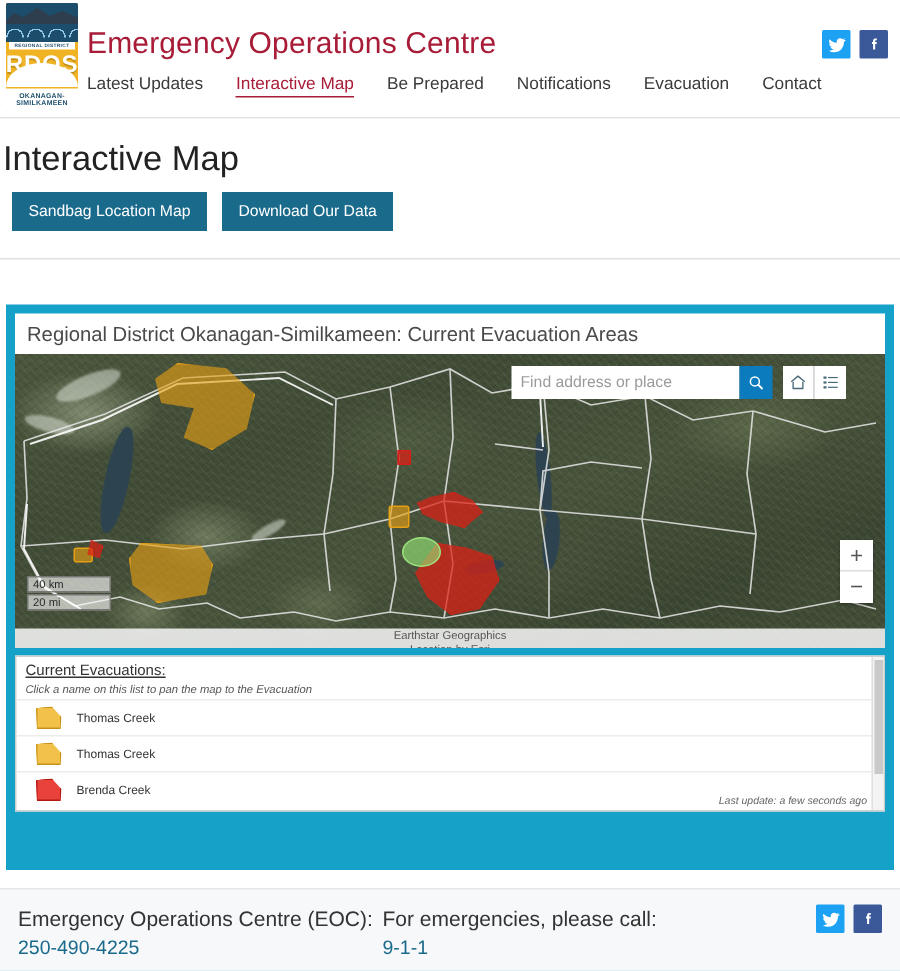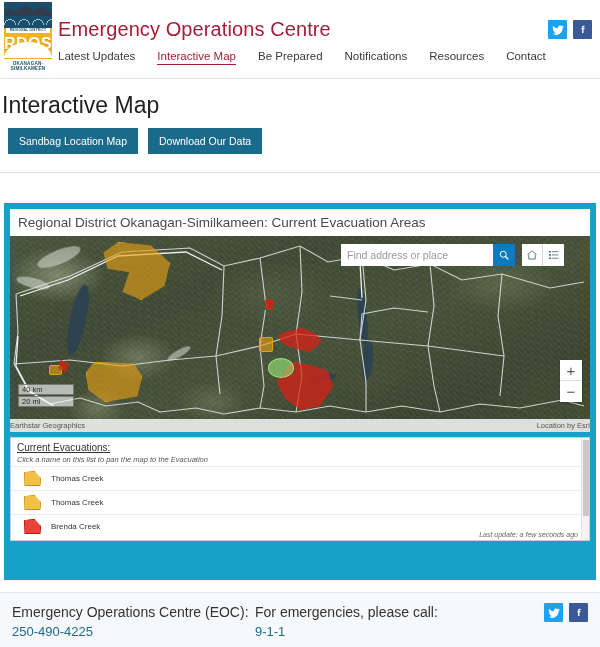--- a/index.html
+++ b/index.html
@@ -309,23 +309,24 @@
     line-height: 10px;
     margin-bottom: 1px;
   }
   .attrib-bar {
     position: absolute;
     left: 0; right: 0; bottom: 0;
     height: 13px;
     background: rgba(244,244,244,.88);
     display: flex; align-items: center;
     justify-content: space-between;
-    padding: 0 0;
+    padding: 0 12px;
     font-size: 7.5px;
     color: #555;
+    flex-direction: column;
   }
 
   
   .evac-panel {
     position: relative;
     margin-top: 5px;
     height: 104px;
     background: #ffffff;
     border: 1px solid #cfcfcf;
     overflow: hidden;
@@ -465,21 +466,21 @@
           <path fill="#fff" d="M15.1 8.1h-2.2V6.6c0-.6.4-.8.7-.8h1.5V3.3l-2.1-.01c-2.3 0-2.9 1.8-2.9 2.9v1.9H8.7v2.6h1.4V18h2.8v-7.3h2l.2-2.6z"></path>
         </svg>
     </div>
   </div>
 
   <div class="main-nav">
     <div class="nav-item">Latest Updates</div>
     <div class="nav-item active">Interactive Map</div>
     <div class="nav-item">Be Prepared</div>
     <div class="nav-item">Notifications</div>
-    <div class="nav-item">Resources</div>
+    <div class="nav-item">Evacuation</div>
     <div class="nav-item">Contact</div>
   </div>
 </div>
 
 <div class="page-title">Interactive Map</div>
 
 <div class="btn-row">
   <button class="tbtn">Sandbag Location Map</button>
   <button class="tbtn">Download Our Data</button>
 </div>

